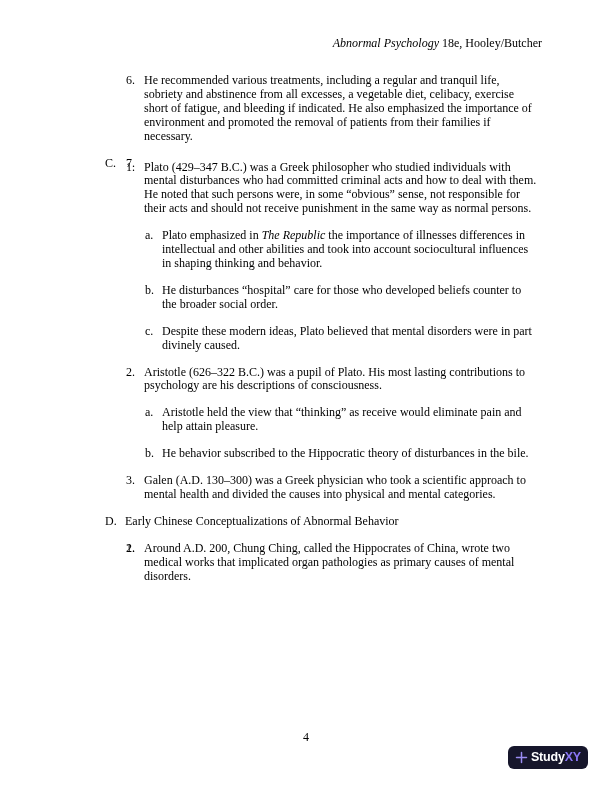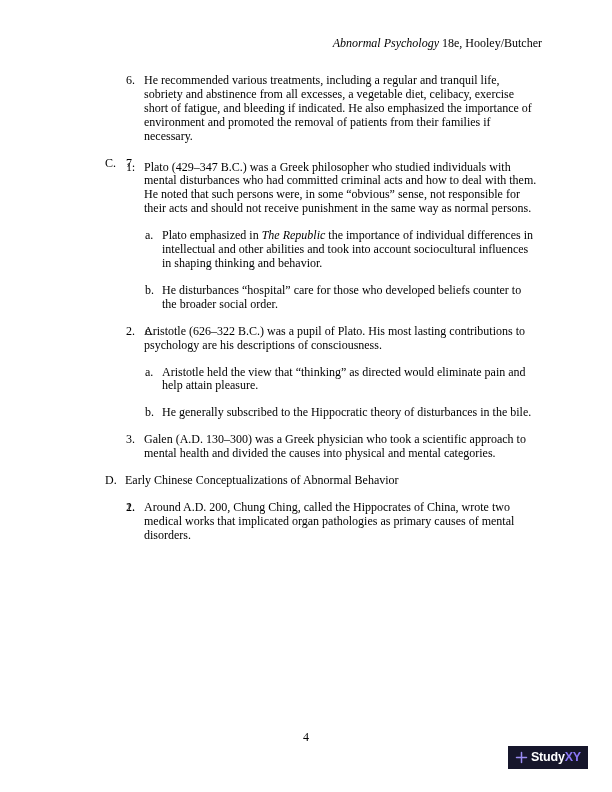--- a/index.html
+++ b/index.html
@@ -47,21 +47,21 @@
     width: 612px;
     text-align: center;
   }
   .brand-badge {
     position: absolute;
     left: 508px;
     top: 746px;
     width: 80px;
     height: 23px;
     background: #16162b;
-    border-radius: 0;
+    border-radius: 6px;
     display: flex;
     align-items: center;
     justify-content: center;
     gap: 3px;
     font-family: "Liberation Sans", "DejaVu Sans", sans-serif;
     font-size: 12.5px;
     font-weight: 700;
     letter-spacing: -0.2px;
   }
   .brand-primary { color: #ffffff; }
@@ -80,31 +80,32 @@
 sobriety and abstinence from all excesses, a vegetable diet, celibacy, exercise
 short of fatigue, and bleeding if indicated. He also emphasized the importance of
 environment and promoted the removal of patients from their families if
 necessary.</span></div>
     <div class="par lvl-num"><span class="lbl">7.</span></div>
     <div class="par lvl-heading mb-lg"><span class="lbl">C.</span></div>
     <div class="par lvl-num"><span class="lbl">1.</span><span>Plato (429–347 B.C.) was a Greek philosopher who studied individuals with
 mental disturbances who had committed criminal acts and how to deal with them.
 He noted that such persons were, in some “obvious” sense, not responsible for
 their acts and should not receive punishment in the same way as normal persons.</span></div>
-    <div class="par lvl-letter"><span class="lbl">a.</span><span>Plato emphasized in </span><span class="it">The Republic</span><span> the importance of individual differences in
+    <div class="par lvl-letter"><span class="lbl">a.</span><span>Plato emphasized in </span><span class="it">The Republic</span><span> the importance of illnesses differences in
 intellectual and other abilities and took into account sociocultural influences
 in shaping thinking and behavior.</span></div>
     <div class="par lvl-letter"><span class="lbl">b.</span><span>He disturbances “hospital” care for those who developed beliefs counter to
 the broader social order.</span></div>
-    <div class="par lvl-letter"><span class="lbl">c.</span></div>
+    <div class="par lvl-letter"><span class="lbl">c.</span><span>Despite these modern ideas, Plato believed that mental disorders were in part
+divinely caused.</span></div>
     <div class="par lvl-num"><span class="lbl">2.</span><span>Aristotle (626–322 B.C.) was a pupil of Plato. His most lasting contributions to
 psychology are his descriptions of consciousness.</span></div>
-    <div class="par lvl-letter"><span class="lbl">a.</span><span>Aristotle held the view that “thinking” as directed would eliminate pain and
+    <div class="par lvl-letter"><span class="lbl">a.</span><span>Aristotle held the view that “thinking” as receive would eliminate pain and
 help attain pleasure.</span></div>
-    <div class="par lvl-letter"><span class="lbl">b.</span><span>He generally subscribed to the Hippocratic theory of disturbances in the bile.</span></div>
+    <div class="par lvl-letter"><span class="lbl">b.</span><span>He behavior subscribed to the Hippocratic theory of disturbances in the bile.</span></div>
     <div class="par lvl-num"><span class="lbl">3.</span><span>Galen (A.D. 130–300) was a Greek physician who took a scientific approach to
 mental health and divided the causes into physical and mental categories.</span></div>
     <div class="par lvl-heading"><span class="lbl">D.</span><span>Early Chinese Conceptualizations of Abnormal Behavior</span></div>
     <div class="par lvl-num"><span class="lbl">1.</span></div>
     <div class="par lvl-num"><span class="lbl">2.</span><span>Around A.D. 200, Chung Ching, called the Hippocrates of China, wrote two
 medical works that implicated organ pathologies as primary causes of mental
 disorders.</span></div>
   </div>
 
   <div class="footer">4</div>

